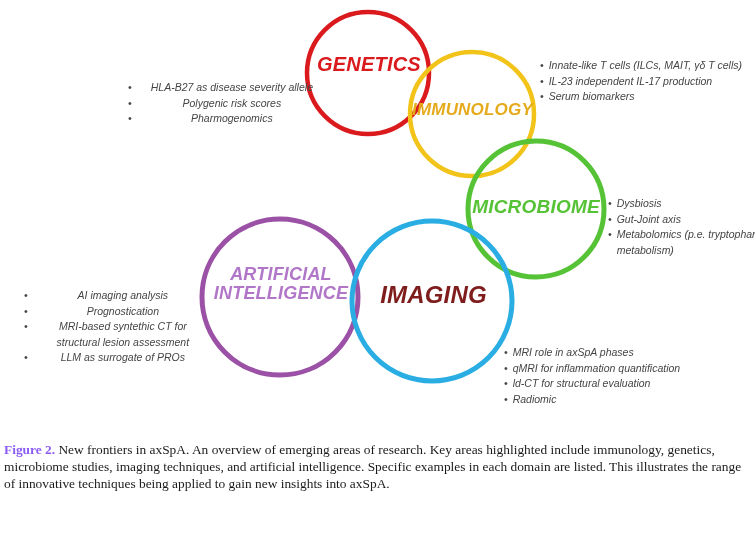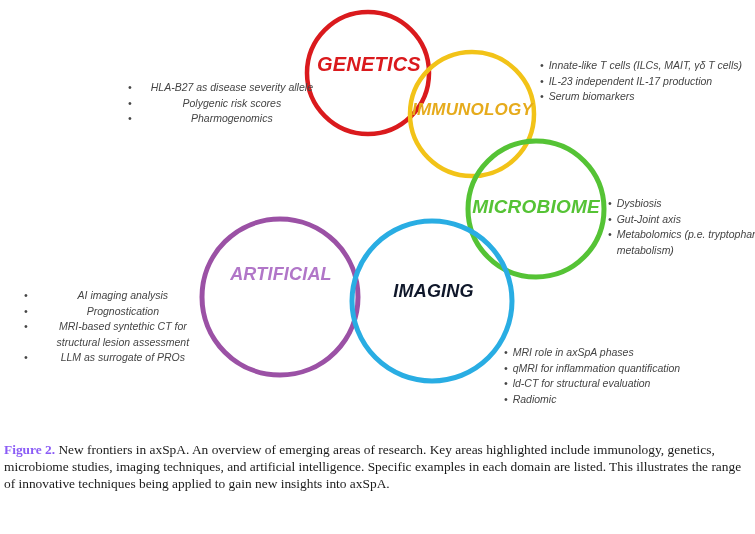--- a/index.html
+++ b/index.html
@@ -61,22 +61,22 @@
   #label-ai {
     left: 194px; top: 265px;
     width: 142px;
     font-size: 18px;
     color: #B176C8;
   }
   #label-ai .ai-line2 { display: block; }
   #label-imaging {
     left: 345px; top: 282px;
     width: 145px;
-    font-size: 18px;
-    color: #0f172a;
+    font-size: 24px;
+    color: #7f1d1d;
   }
 
   
   .bullet-list {
     position: absolute;
     font-family: "Liberation Sans", sans-serif;
     font-size: 10.5px;
     color: #454545;
     line-height: 1.48;
   }
@@ -168,20 +168,21 @@
     </svg>
 
     <div class="circle-label" id="label-genetics">GENETICS</div>
 
     <div class="circle-label" id="label-microbiome">MICROBIOME</div>
 
     <div class="circle-label" id="label-immunology">IMMUNOLOGY</div>
 
     <div class="circle-label" id="label-ai">
       <span class="ai-line1">ARTIFICIAL</span>
+      <span class="ai-line2">INTELLIGENCE</span>
     </div>
 
     <div class="circle-label" id="label-imaging">IMAGING</div>
 
     <div class="bullet-list list-right-align" id="list-genetics">
       <div class="bullet-row">
         <span class="bullet-dot">•</span>
         <span class="bullet-text">HLA-B27 as disease severity allele</span>
       </div>
       <div class="bullet-row">

